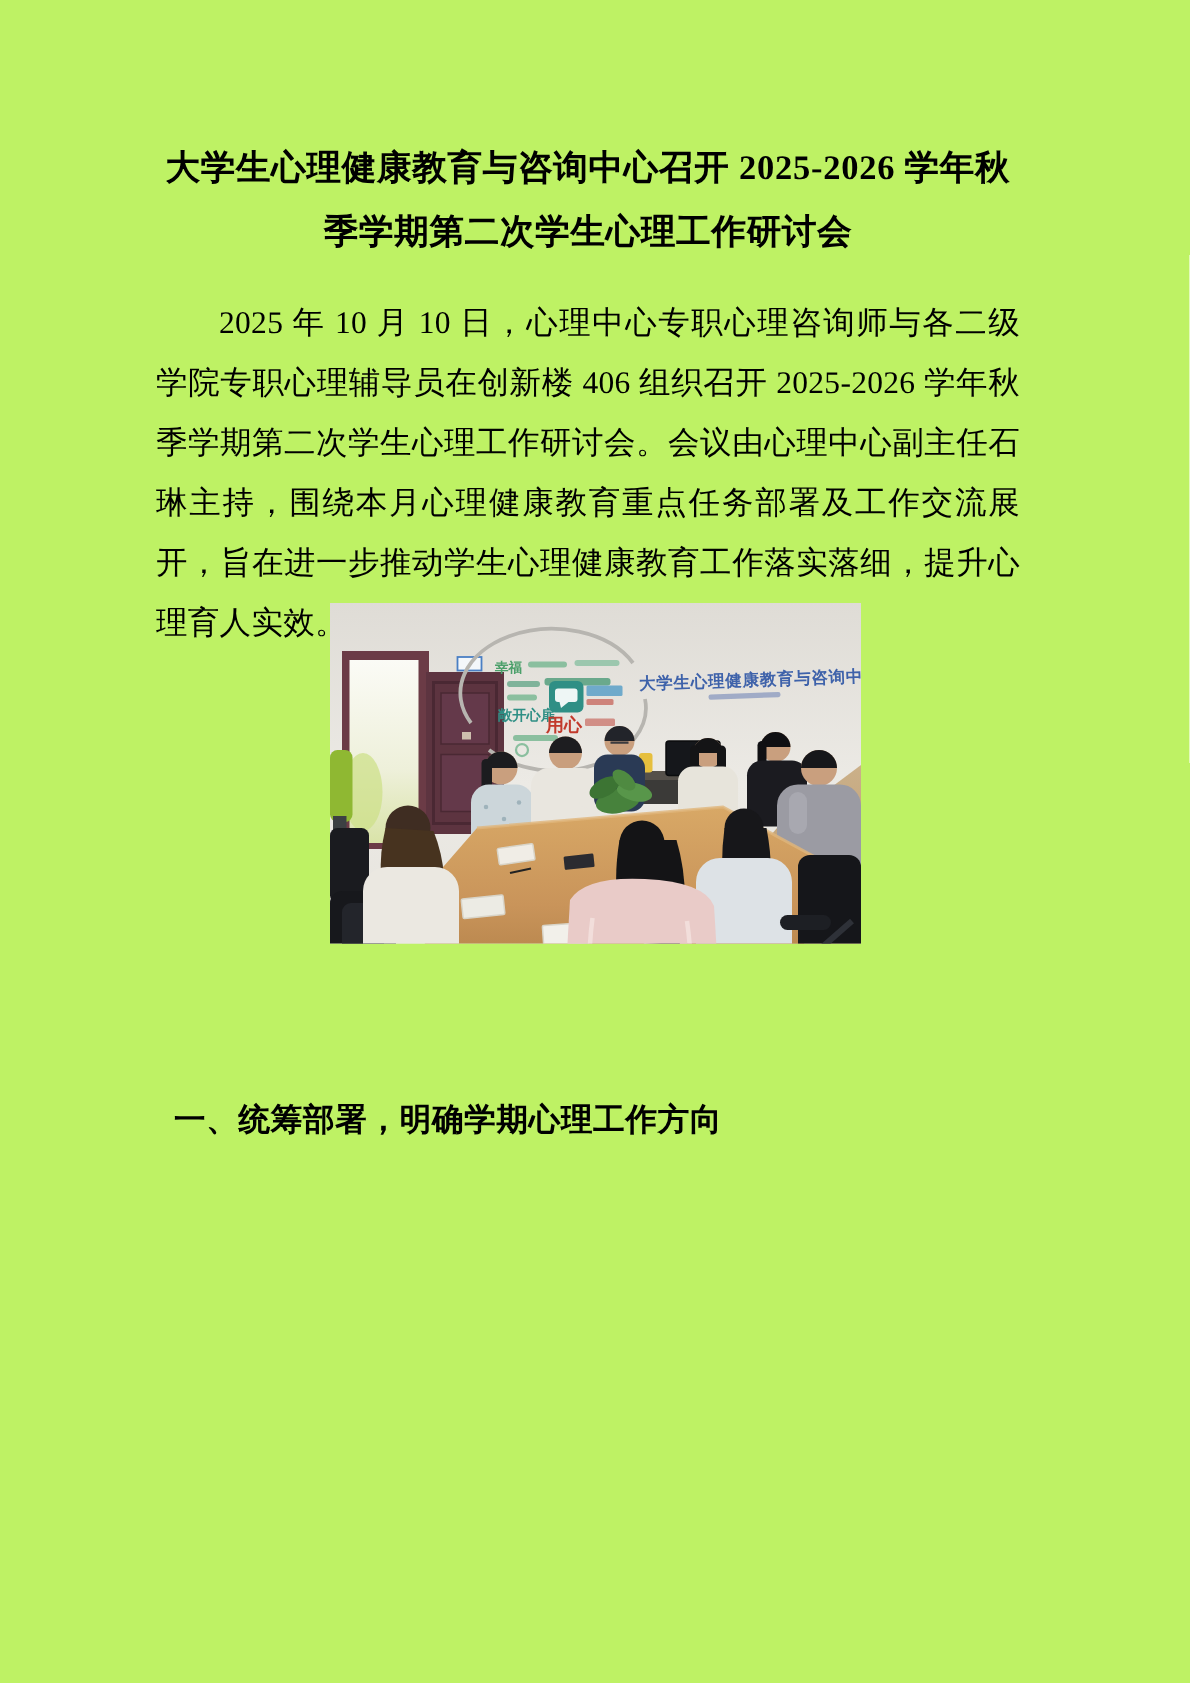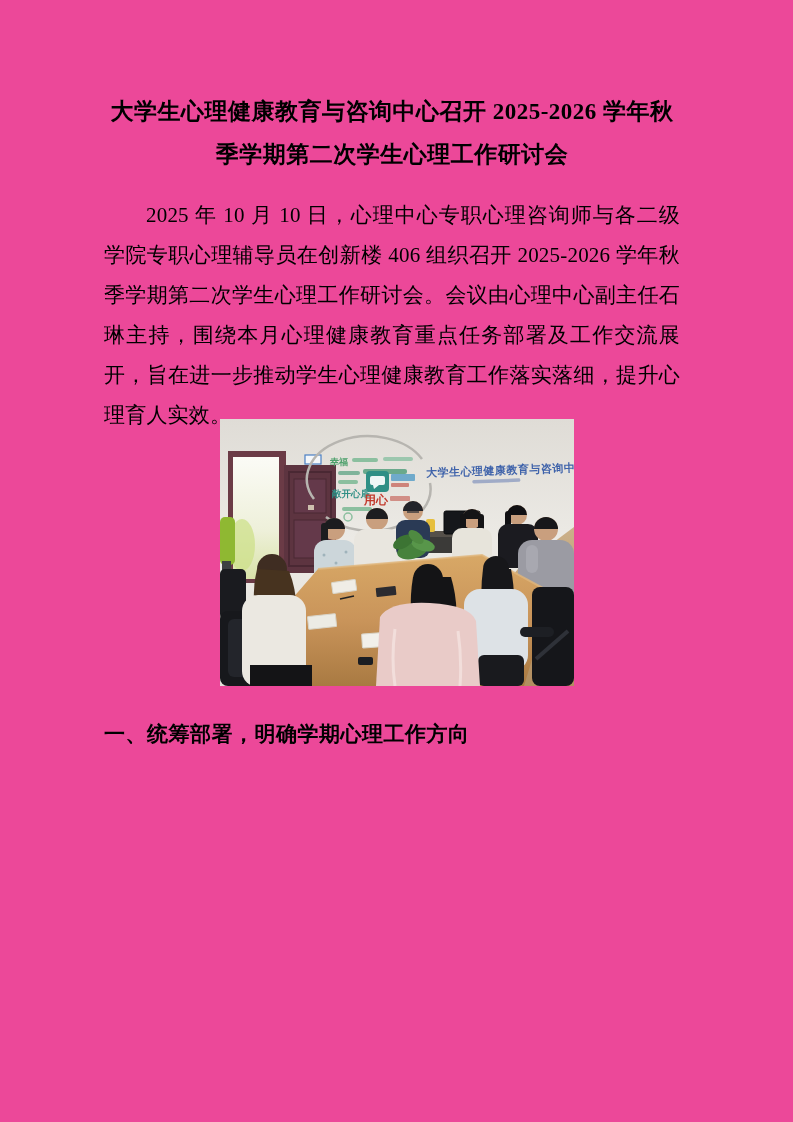--- a/index.html
+++ b/index.html
@@ -1,20 +1,20 @@
 <!DOCTYPE html>
 <html><head>
 <meta charset="utf-8">
 <style>
   html, body { margin: 0; padding: 0; background: #ffffff; }
   .page {
     position: relative;
     width: 793px;
     height: 1122px;
-    background: #ec4899;
+    background: #bef264;
     overflow: hidden;
     font-family: "Liberation Serif", "DejaVu Serif", serif;
     color: #000000;
   }
   .doc-title {
     position: absolute;
     left: 104px;
     top: 90px;
     width: 576px;
     margin: 0;
@@ -35,32 +35,32 @@
     text-align: justify;
     text-indent: 42px;
     letter-spacing: 0.2px;
   }
   #intro-para { top: 195px; }
   #section-para { top: 758px; }
   .section-heading {
     position: absolute;
     left: 104px;
     top: 720px;
-    margin: 0;
+    margin: 12px;
     font-size: 21px;
     font-weight: 700;
     letter-spacing: 0.5px;
     font-family: "Liberation Sans", "DejaVu Sans", sans-serif;
   }
   .photo-frame {
     position: absolute;
     left: 220px;
-    top: 419px;
+    top: 402px;
     width: 354px;
-    height: 267px;
+    height: 227px;
     overflow: hidden;
     text-align: center;
   }
   .photo-frame svg { display: block; }
   .svg-cjk-text { font-family: "DejaVu Sans", "Liberation Sans", sans-serif; }
 </style>
 </head>
 <body>
 
 <div class="page">

